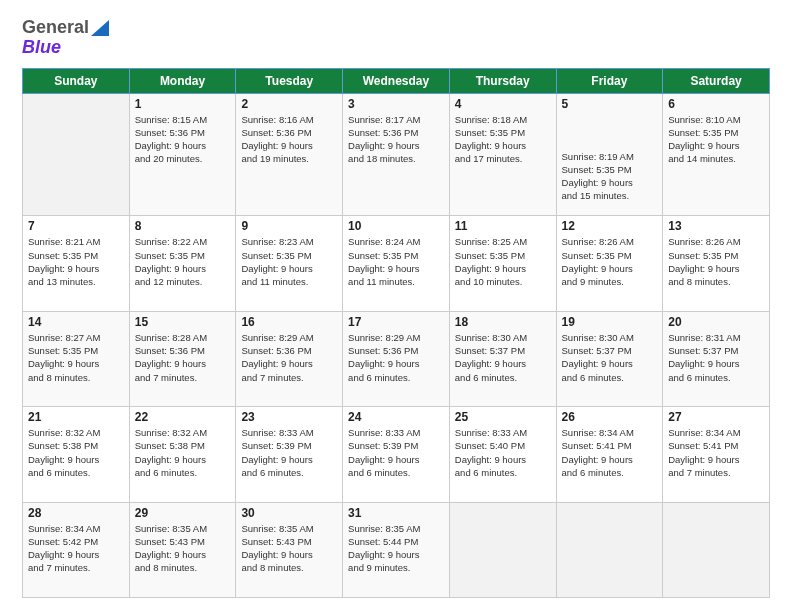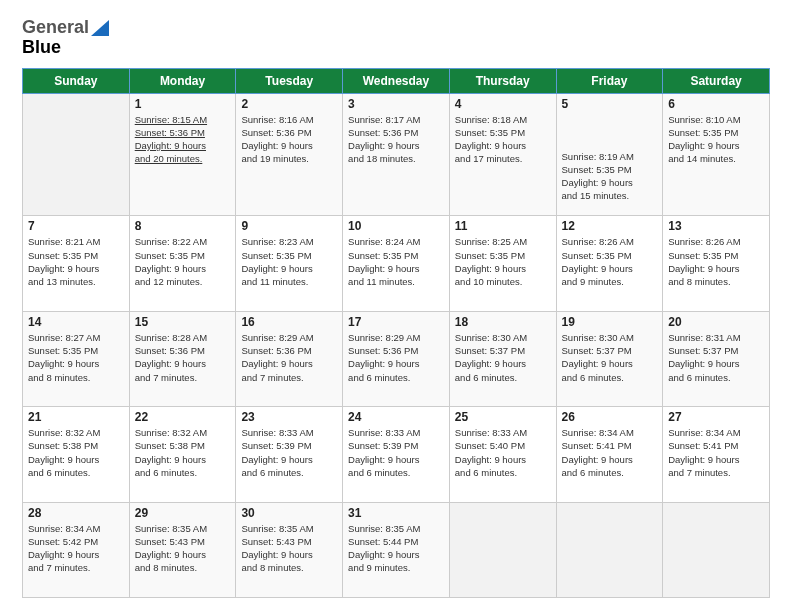--- a/index.html
+++ b/index.html
@@ -24,21 +24,21 @@
       margin-bottom: 10px;
     }
     .logo {
       display: flex;
       flex-direction: column;
       font-size: 18px;
       font-weight: bold;
       line-height: 1.1;
     }
     .logo-general { color: #555; }
-    .logo-blue { color: #000000; }
+    .logo-blue { color: #6d28d9; font-style: italic; }
     .logo-line {
       display: flex;
       align-items: center;
     }
     .title-block {
       text-align: right;
     }
     .title-block h1 {
       font-size: 32px;
       font-weight: 700;
@@ -124,21 +124,21 @@
           <th>Thursday</th>
           <th>Friday</th>
           <th>Saturday</th>
         </tr>
     </thead>
     <tbody>
     <tr>
           <td class="empty-cell"></td>
           <td>
             <span class="day-num">1</span>
-            <div class="day-info" style="white-space: pre-line; text-decoration: underline;">Sunrise: 8:15 AM
+            <div class="day-info" style="white-space: pre-line;">Sunrise: 8:15 AM
 Sunset: 5:36 PM
 Daylight: 9 hours
 and 20 minutes.</div>
           </td>
           <td>
             <span class="day-num">2</span>
             <div class="day-info" style="white-space: pre-line;">Sunrise: 8:16 AM
 Sunset: 5:36 PM
 Daylight: 9 hours
 and 19 minutes.</div>

